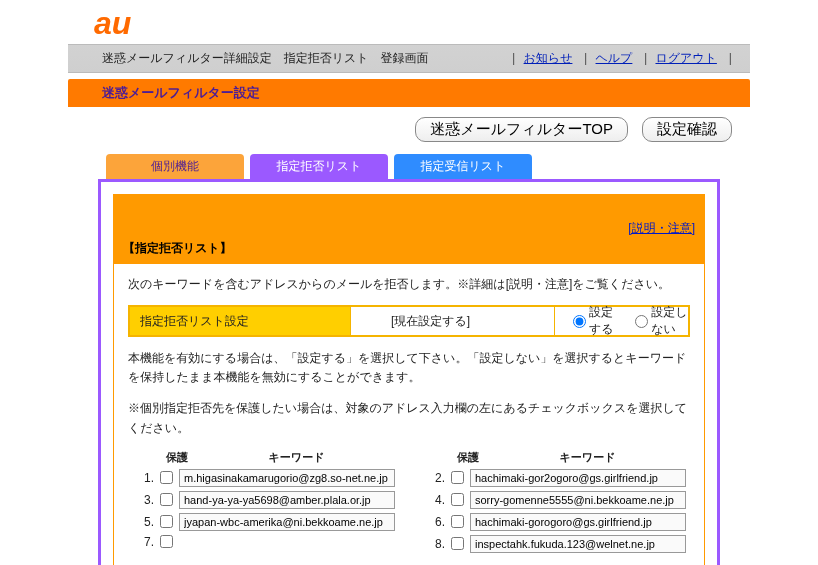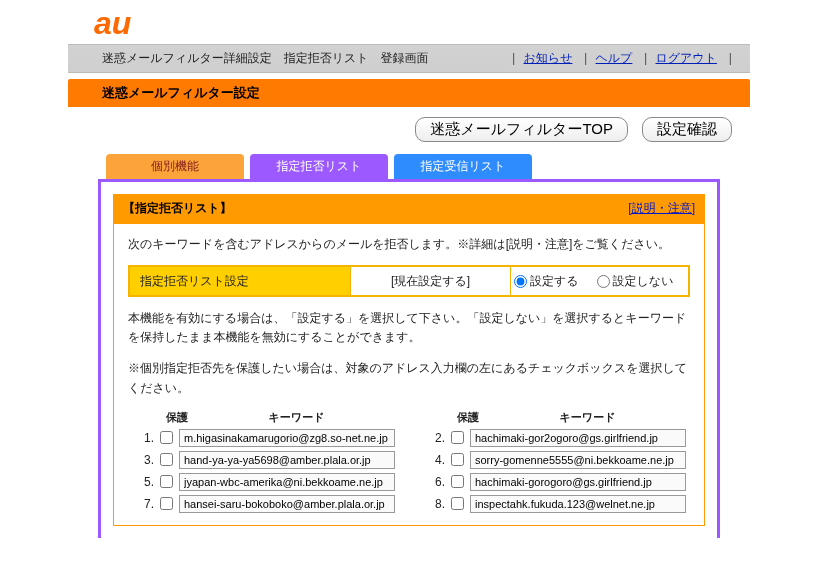--- a/index.html
+++ b/index.html
@@ -5,44 +5,44 @@
   * { box-sizing: border-box; margin: 0; padding: 0; }
   body { font-family: "Hiragino Kaku Gothic Pro", Meiryo, sans-serif; font-size: 12px; background: #fff; color: #222; }
   .page { width: 682px; margin: 0 auto; }
   .logo { padding: 6px 0 4px 26px; }
   .logo svg { display: block; }
   .topbar { background: linear-gradient(#d2d2d2,#cfcfcf); display: flex; align-items: center; padding: 5px 10px 5px 34px; border-top:1px solid #bbb; border-bottom:1px solid #bbb; }
   .breadcrumb { flex: 1; font-size: 12px; }
   .toplinks { font-size: 12px; }
   .toplinks span.sep { margin: 0 4px; }
   .toplinks a { color: #001fb8; text-decoration: underline; cursor:pointer; }
-  .orange-title { background: #ff7a00; color: #000000; font-size: 13px; font-weight: bold; padding: 5px 10px 5px 34px; margin-top: 6px; border-top-left-radius:2px;border-top-right-radius:2px;}
+  .orange-title { background: #ff7a00; color: #4c1d95; font-size: 13px; font-weight: bold; padding: 5px 10px 5px 34px; margin-top: 6px; border-top-left-radius:2px;border-top-right-radius:2px;}
   .infobar { background: #efefef; display: flex; align-items: center; padding: 5px 10px 5px 34px; font-size: 12px; border:1px solid #ddd;}
   .infobar .label { }
   .infobar .email { margin-left: 10px; filter: blur(4px); letter-spacing:1px;}
   .infobar .spacer { flex: 1; }
   .header-buttons { display: flex; justify-content: flex-end; gap: 14px; padding: 10px 18px 4px 0; }
   .rbtn { border: 1px solid #888; border-radius: 10px; background: linear-gradient(#fff,#eee); padding: 2px 14px; font-size: 15px; cursor:pointer; }
   .tabs { display:flex; gap:6px; padding: 8px 0 0 38px; }
   .tab { width: 138px; text-align:center; padding:4px 0; font-size:12px; cursor:pointer; border-top-left-radius:4px; border-top-right-radius:4px;}
-  .tab.orange { background:#fca43a; color:#7f1d1d;}
+  .tab.orange { background:#fca43a; color:#4c1d95;}
   .tab.blue { background:#2f8cff; color:#fff;}
   .tab.purple { background:#9b59ff; color:#fff;}
   .tabframe { border-top:3px solid #9b59ff; margin:0 30px 0 30px; }
   .content-outer { border-left:3px solid #9b59ff; border-right:3px solid #9b59ff; margin:0 30px; padding:12px;}
   .panel-head { background:#ff9a00; display:flex; align-items:center; padding:6px 10px; }
-  .panel-head .ttl { font-weight:bold; color:#000;}
+  .panel-head .ttl { font-weight:bold; color:#000;margin-top:40px;}
   .panel-head .spacer{flex:1;}
   .panel-head a { color:#0018c9; text-decoration:underline; font-size:12px; cursor:pointer;}
   .panel-body { border:1px solid #ff9a00; padding:12px 14px 8px 14px;}
   .desc { font-size:12px; margin-bottom:12px;}
   .setting-row { display:flex; border:2px solid #f5b400; height:32px; margin-bottom:12px;}
   .setting-row .cell1 { background:#ffcf00; width:220px; display:flex; align-items:center; padding-left:10px; font-size:12px;}
   .setting-row .cell2 { border-left:1px solid #f5b400; width:160px; display:flex; align-items:center; justify-content:center; font-size:12px;}
-  .setting-row .cell3 { border-left:1px solid #f5b400; flex:1; display:flex; align-items:center; gap:18px; padding-left:3px; font-size:12px;}
+  .setting-row .cell3 { border-left:1px solid #f5b400; flex:1; display:flex; align-items:center; gap:18px; padding-left:18px; font-size:12px;margin-left:44px;}
   .radio-label { display:flex; align-items:center; gap:3px; cursor:pointer;}
   .note { font-size:12px; margin: 0 0 12px 0; line-height:1.6;}
   .kw-area { display:flex; gap:28px; padding:0 4px;}
   .kw-col { flex:1;}
   .kw-head { display:flex; font-size:11px; margin-bottom:4px;}
   .kw-head .hn { width:24px;}
   .kw-head .hp { width:42px; text-align:center; font-weight:bold;}
   .kw-head .hk { flex:1; text-align:center; font-weight:bold;}
   .kw-row { display:flex; align-items:center; margin-bottom:4px;}
   .kw-row .num { width:24px; text-align:right; font-size:12px; padding-right:2px;}
@@ -130,21 +130,20 @@
                 <input type="text" value="hand-ya-ya-ya5698@amber.plala.or.jp" style="">
               </div>
               <div class="kw-row">
                 <span class="num">5.</span>
                 <input type="checkbox" style="">
                 <input type="text" value="jyapan-wbc-amerika@ni.bekkoame.ne.jp" style="">
               </div>
               <div class="kw-row">
                 <span class="num">7.</span>
                 <input type="checkbox" style="">
-                <input type="text" value="hansei-saru-bokoboko@amber.plala.or.jp" style="">
               </div>
             </div>
       </div>
       <div class="kw-col">
         <div class="kw-head">
           <span class="hn"></span>
           <span class="hp">保護</span>
           <span class="hk">キーワード</span>
         </div>
         <div id="kw-right">

